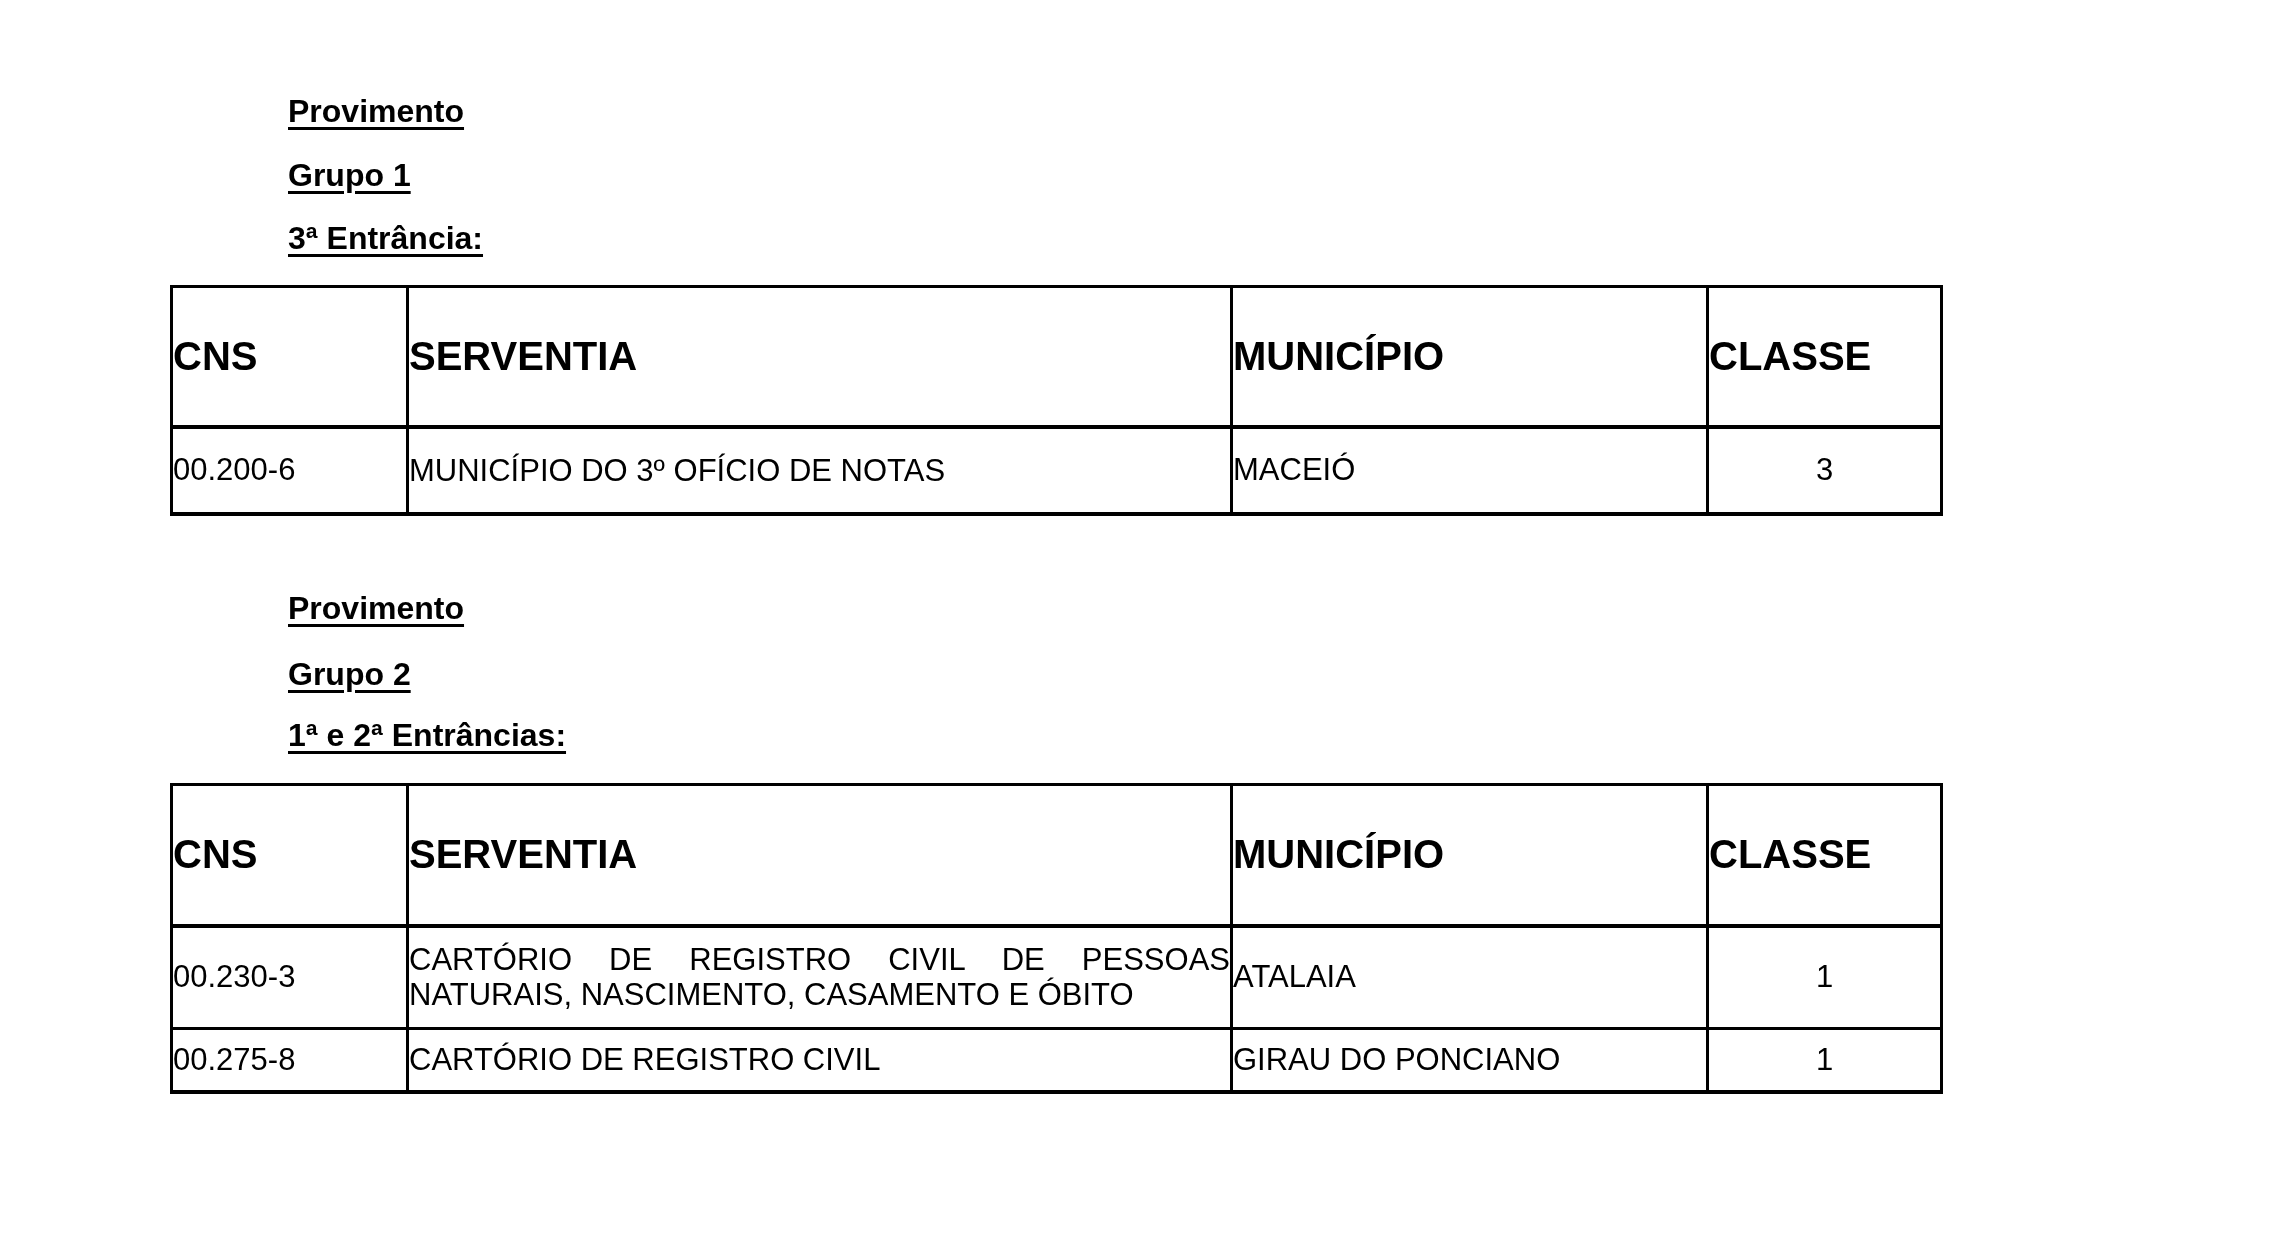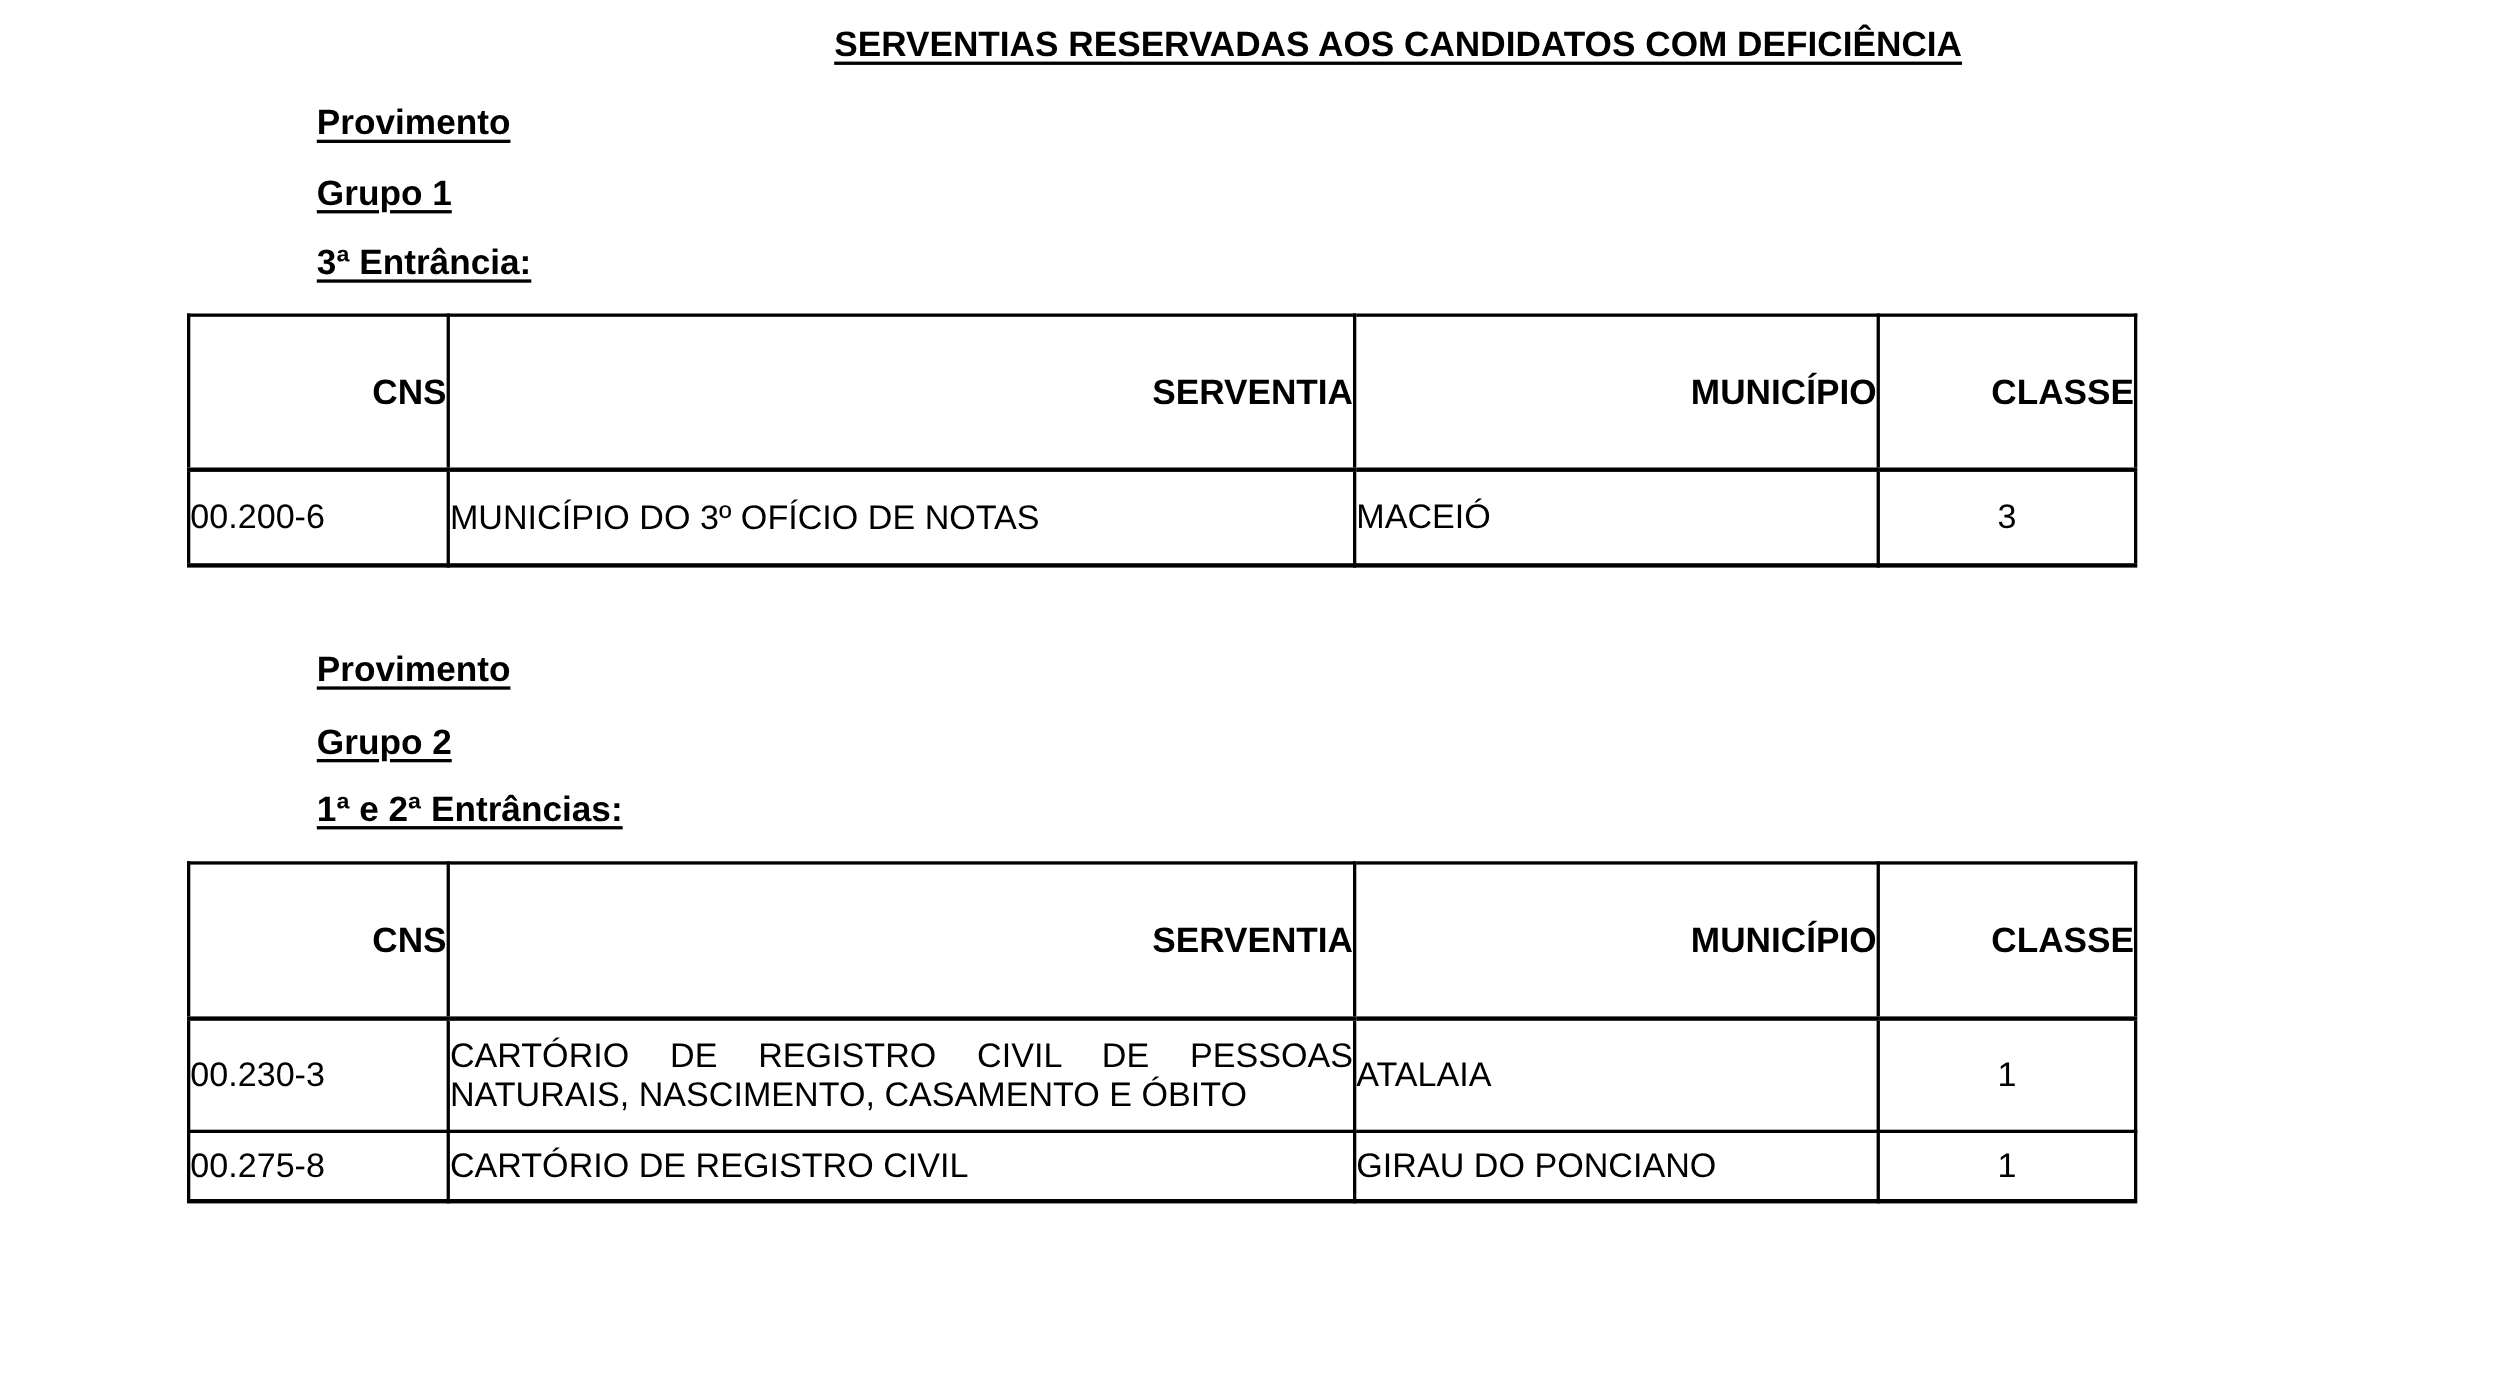--- a/index.html
+++ b/index.html
@@ -62,23 +62,23 @@
   .table-1 { top: 285px; }
   .table-2 { top: 783px; }
 
   table.doc-table th,
   table.doc-table td {
     border: 3px solid #000000;
     padding: 0;
     overflow: hidden;
   }
   table.doc-table th {
-    font-size: 32px;
+    font-size: 40px;
     font-weight: bold;
-    text-align: right;
+    text-align: left;
     vertical-align: middle;
     border-bottom-width: 4px;
   }
   table.doc-table {
     border: 3px solid #000000;
     border-bottom-width: 4px;
   }
   .table-1 thead tr { height: 140px; }
   .table-1 tbody tr { height: 87px; }
   .table-2 thead tr { height: 141px; }
@@ -105,21 +105,20 @@
   td.cell-classe {
     text-align: center;
     vertical-align: middle;
   }
 </style>
 </head>
 <body>
 
 <div class="page">
 
-  <div class="doc-title">SERVENTIAS RESERVADAS AOS CANDIDATOS COM DEFICIÊNCIA</div>
 
   <div class="heading h-s1-1">Provimento</div>
   <div class="heading h-s1-2">Grupo 1</div>
   <div class="heading h-s1-3">3ª Entrância:</div>
 
   <table class="doc-table table-1">
     <colgroup>
       <col style="width:236px">
       <col style="width:824px">
       <col style="width:476px">

